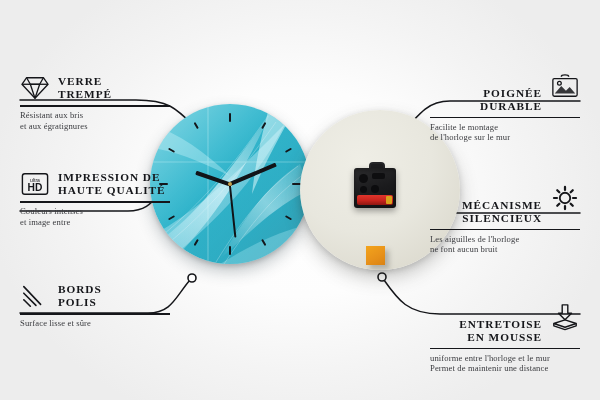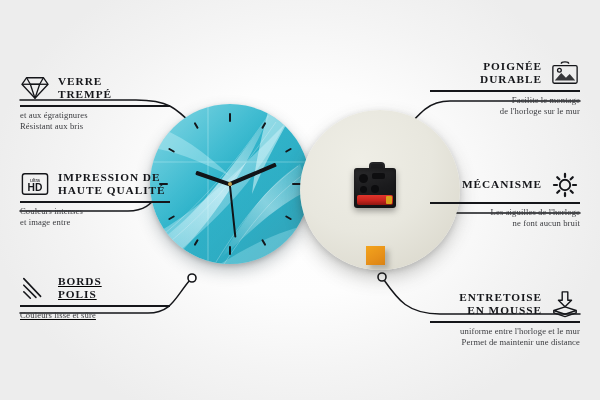--- a/index.html
+++ b/index.html
@@ -21,28 +21,28 @@
   .feat{position:absolute;}
   .feat .head{display:flex;align-items:center;gap:8px;}
   .feat.left .head{justify-content:flex-start;}
   .feat.right .head{justify-content:flex-end;}
   .ttl{
     font-family:"Liberation Serif", serif;
     font-weight:700;font-size:11.3px;letter-spacing:.95px;
     color:#15161a;line-height:13.4px;text-transform:uppercase;
   }
   .feat.left .ttl{text-align:left;}
-  .feat.right .ttl{text-align:right;}
+  .feat.right .ttl{text-align:right;margin-top:28px;}
   .rule{height:1.6px;background:#15161a;margin-top:3px;}
   .desc{
     font-family:"Liberation Serif", serif;
     font-size:8.6px;line-height:10.4px;color:#3a3b3f;margin-top:3.5px;
     letter-spacing:.12px;
   }
-  .feat.right .desc{text-align:right;}
+  .feat.right .desc{text-align:left;}
   .ico{flex:0 0 auto;width:30px;height:28px;display:block;}
 
   
   #front{
     position:absolute;left:150px;top:104px;width:160px;height:160px;
     border-radius:50%;overflow:hidden;
     box-shadow:0 7px 16px rgba(40,60,70,.30), 0 2px 5px rgba(0,0,0,.18);
   }
   #front .glass{position:absolute;inset:0;}
   #front .hand{position:absolute;left:50%;top:50%;transform-origin:0% 50%;background:#111418;border-radius:1px;}
@@ -195,22 +195,22 @@
           <path d="M11,11 L21,11"></path>
         </g>
       </svg>
       <div class="ttl">
         <div>VERRE</div>
         <div>TREMPÉ</div>
       </div>
     </div>
     <div class="rule" style="width:150px;"></div>
     <div class="desc">
+      <div>Résistant aux bris</div>
       <div>et aux égratignures</div>
-      <div>Résistant aux bris</div>
     </div>
   </div>
 
   <div class="feat left" style="left:20px;top:170px;width:150px;">
     <div class="head">
       <svg class="ico" viewBox="0 0 32 30">
         <rect x="2.5" y="4" width="27" height="22" rx="2.5" fill="none" stroke="#15161a" stroke-width="1.5"></rect>
         <text x="16" y="13" font-family="Liberation Sans, sans-serif" font-size="5.4" text-anchor="middle" fill="#15161a">ultra</text>
         <text x="16" y="23" font-family="Liberation Sans, sans-serif" font-size="11" font-weight="bold" text-anchor="middle" fill="#15161a">HD</text>
       </svg>
@@ -219,37 +219,37 @@
         <div>HAUTE QUALITÉ</div>
       </div>
     </div>
     <div class="rule" style="width:150px;"></div>
     <div class="desc">
       <div>Couleurs intenses</div>
       <div>et image entre</div>
     </div>
   </div>
 
-  <div class="feat left" style="left:20px;top:274px;width:150px;text-decoration:underline;">
+  <div class="feat left" style="left:20px;top:282px;width:150px;">
     <div class="head">
       <svg class="ico" viewBox="0 0 32 30">
         <g stroke="#15161a" stroke-width="1.7" stroke-linecap="round">
           <line x1="4" y1="5" x2="22" y2="24"></line>
           <line x1="4" y1="12" x2="17" y2="25"></line>
           <line x1="4" y1="19" x2="11" y2="26"></line>
         </g>
       </svg>
       <div class="ttl">
         <div>BORDS</div>
         <div>POLIS</div>
       </div>
     </div>
     <div class="rule" style="width:150px;"></div>
     <div class="desc">
-      <div>Couleurs lisse et sûre</div>
+      <div>Surface lisse et sûre</div>
     </div>
   </div>
 
   <div class="feat right" style="left:430px;top:59px;width:150px;">
     <div class="head">
       <div class="ttl">
         <div>POIGNÉE</div>
         <div>DURABLE</div>
       </div>
       <svg class="ico" viewBox="0 0 32 30">
@@ -265,20 +265,21 @@
     <div class="desc">
       <div>Facilite le montage</div>
       <div>de l'horloge sur le mur</div>
     </div>
   </div>
 
   <div class="feat right" style="left:430px;top:171px;width:150px;">
     <div class="head">
       <div class="ttl">
         <div>MÉCANISME</div>
+        <div>SILENCIEUX</div>
       </div>
       <svg class="ico" viewBox="0 0 32 30">
         <g fill="none" stroke="#15161a" stroke-width="2">
           <circle cx="16" cy="15" r="5.6"></circle>
           <path d="M16,3.2 L16,6.4 M16,23.6 L16,26.8 M4.2,15 L7.4,15 M24.6,15 L27.8,15
                    M7.7,6.7 L9.9,8.9 M22.1,21.1 L24.3,23.3 M24.3,6.7 L22.1,8.9 M9.9,21.1 L7.7,23.3" stroke-linecap="round" stroke-width="2.4"></path>
         </g>
       </svg>
     </div>
     <div class="rule" style="width:150px;"></div>

